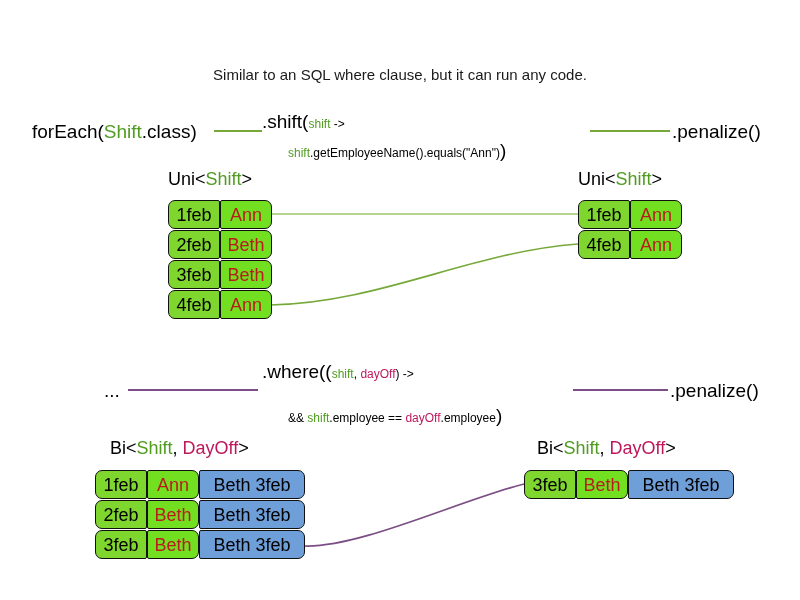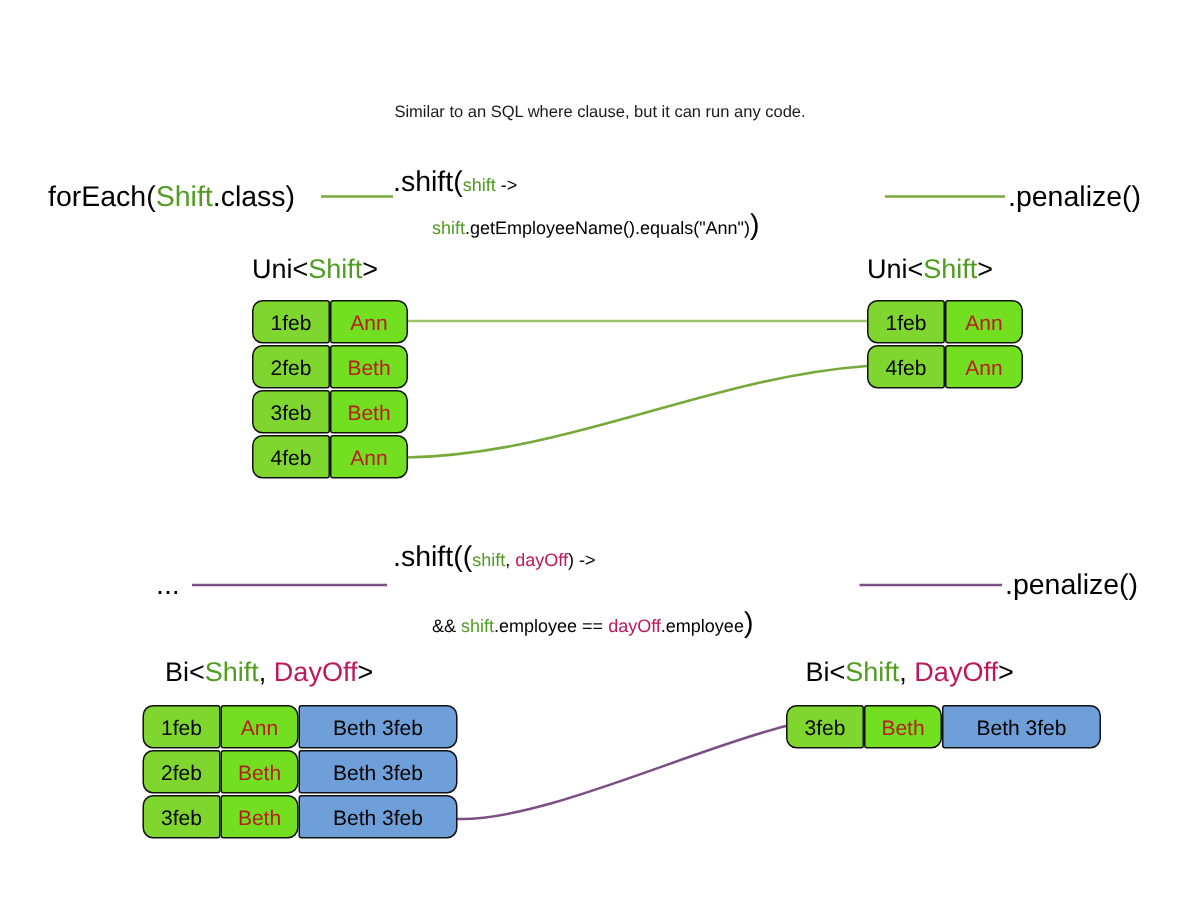--- a/index.html
+++ b/index.html
@@ -30,21 +30,21 @@
     text-align: center;
     font-size: 36px;
     line-height: 42px;
     color: #000;
     white-space: nowrap;
   }
   #subtitle {
     left: 0; top: 66px;
     width: 800px;
     text-align: center;
-    font-size: 11px;
+    font-size: 15px;
     line-height: 18px;
     color: #1a1a1a;
     white-space: nowrap;
   }
 
   
   .codeline { white-space: nowrap; }
   .big { font-size: 19px; line-height: 23px; }
   .sm  { font-size: 12px;  line-height: 16px; }
 
@@ -73,21 +73,21 @@
     align-items: stretch;
     height: 29px;
   }
   .cell {
     box-sizing: border-box;
     border: 1.4px solid #111111;
     border-radius: 7px;
     display: flex;
     align-items: center;
     justify-content: center;
-    font-size: 14px;
+    font-size: 18px;
     line-height: 18px;
     white-space: nowrap;
     padding: 0 20px;
   }
   .cell-date {
     background: #7fd62f;
     color: #000000;
     border-top-right-radius: 2px;
     border-bottom-right-radius: 2px;
   }
@@ -174,21 +174,21 @@
     <div class="cell cell-name cell-tail" style="width:52px;">Ann</div>
   </div>
   <div class="tuplerow" style="left:578px; top:230px;">
     <div class="cell cell-date cell-lead" style="width:52px;">4feb</div>
     <div class="cell cell-name cell-tail" style="width:52px;">Ann</div>
   </div>
 
   <div class="abs codeline big" style="left:104px; top:379px;">...</div>
 
   <div class="abs codeline big" style="left:262px; top:360px;">
-    <span class="c-black">.shift((</span><span class="c-shift sm">shift</span><span class="c-black sm">, </span><span class="c-dayoff sm">dayOff</span><span class="c-black sm">) -&gt;</span>
+    <span class="c-black">.where((</span><span class="c-shift sm">shift</span><span class="c-black sm">, </span><span class="c-dayoff sm">dayOff</span><span class="c-black sm">) -&gt;</span>
   </div>
 
 
   <div class="abs codeline sm" style="left:288px; top:408px;">
     <span class="c-black">&amp;&amp; </span><span class="c-shift">shift</span><span class="c-black">.employee == </span><span class="c-dayoff">dayOff</span><span class="c-black">.employee</span><span class="c-black" style="font-size:19px;">)</span>
   </div>
 
   <div class="abs codeline big" style="left:670px; top:379px;">.penalize()</div>
 
   <div class="abs grouplabel" style="left:110px; top:437px;">

